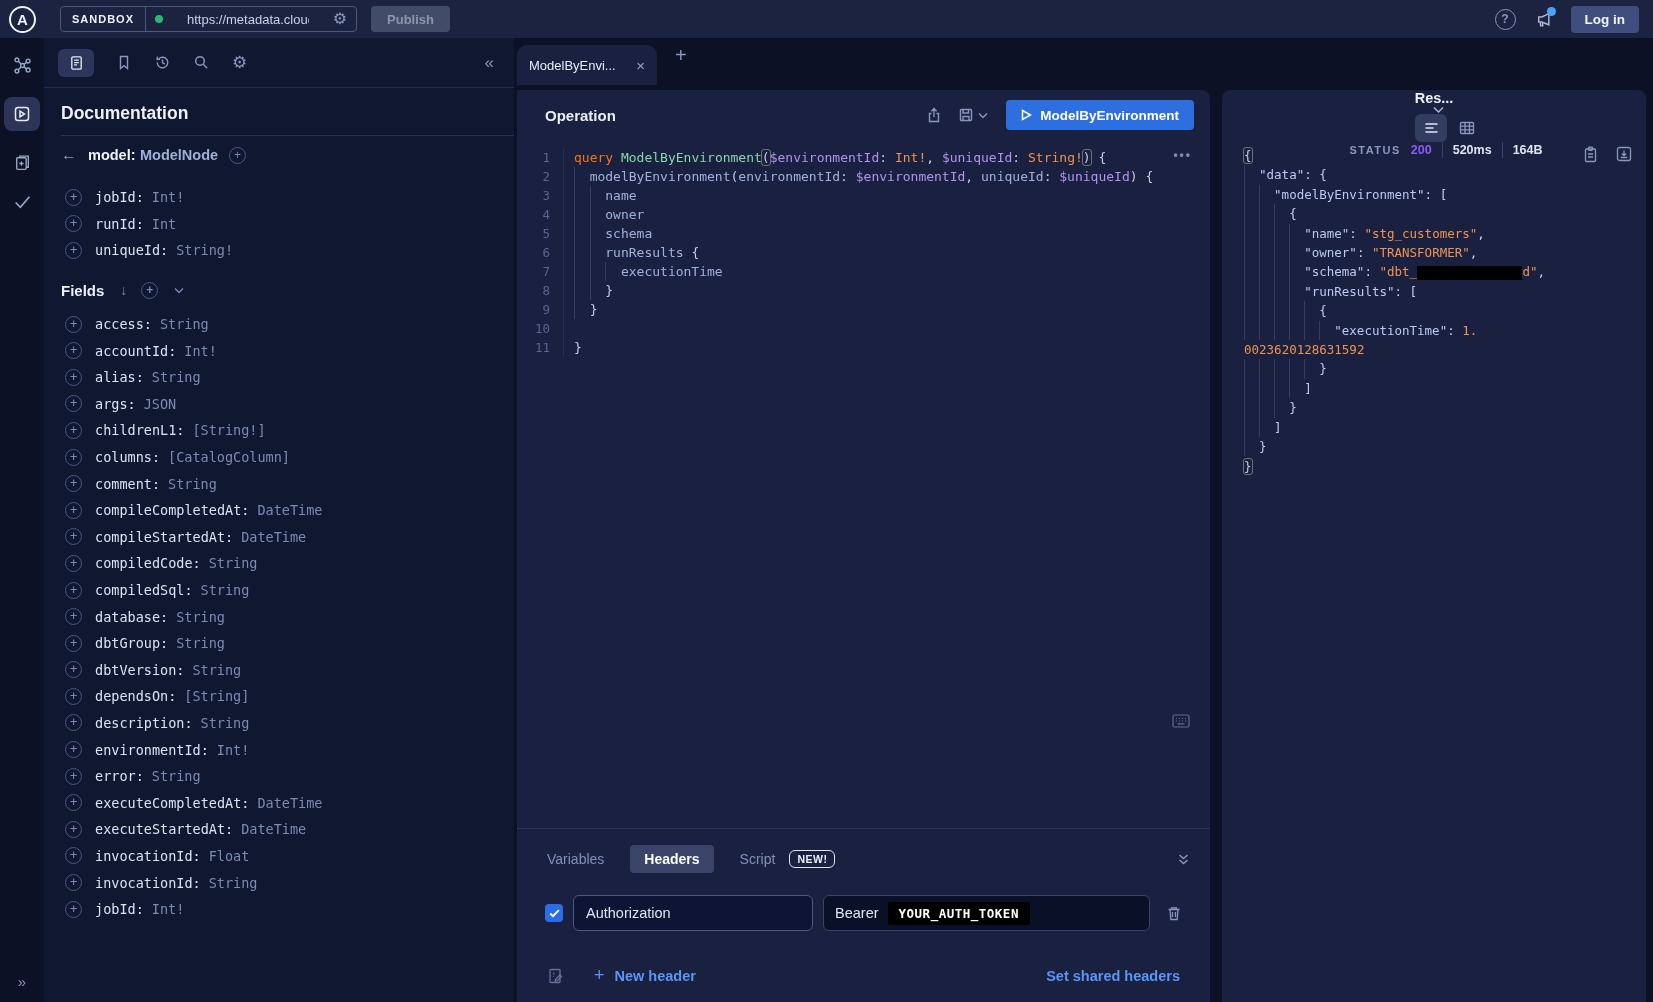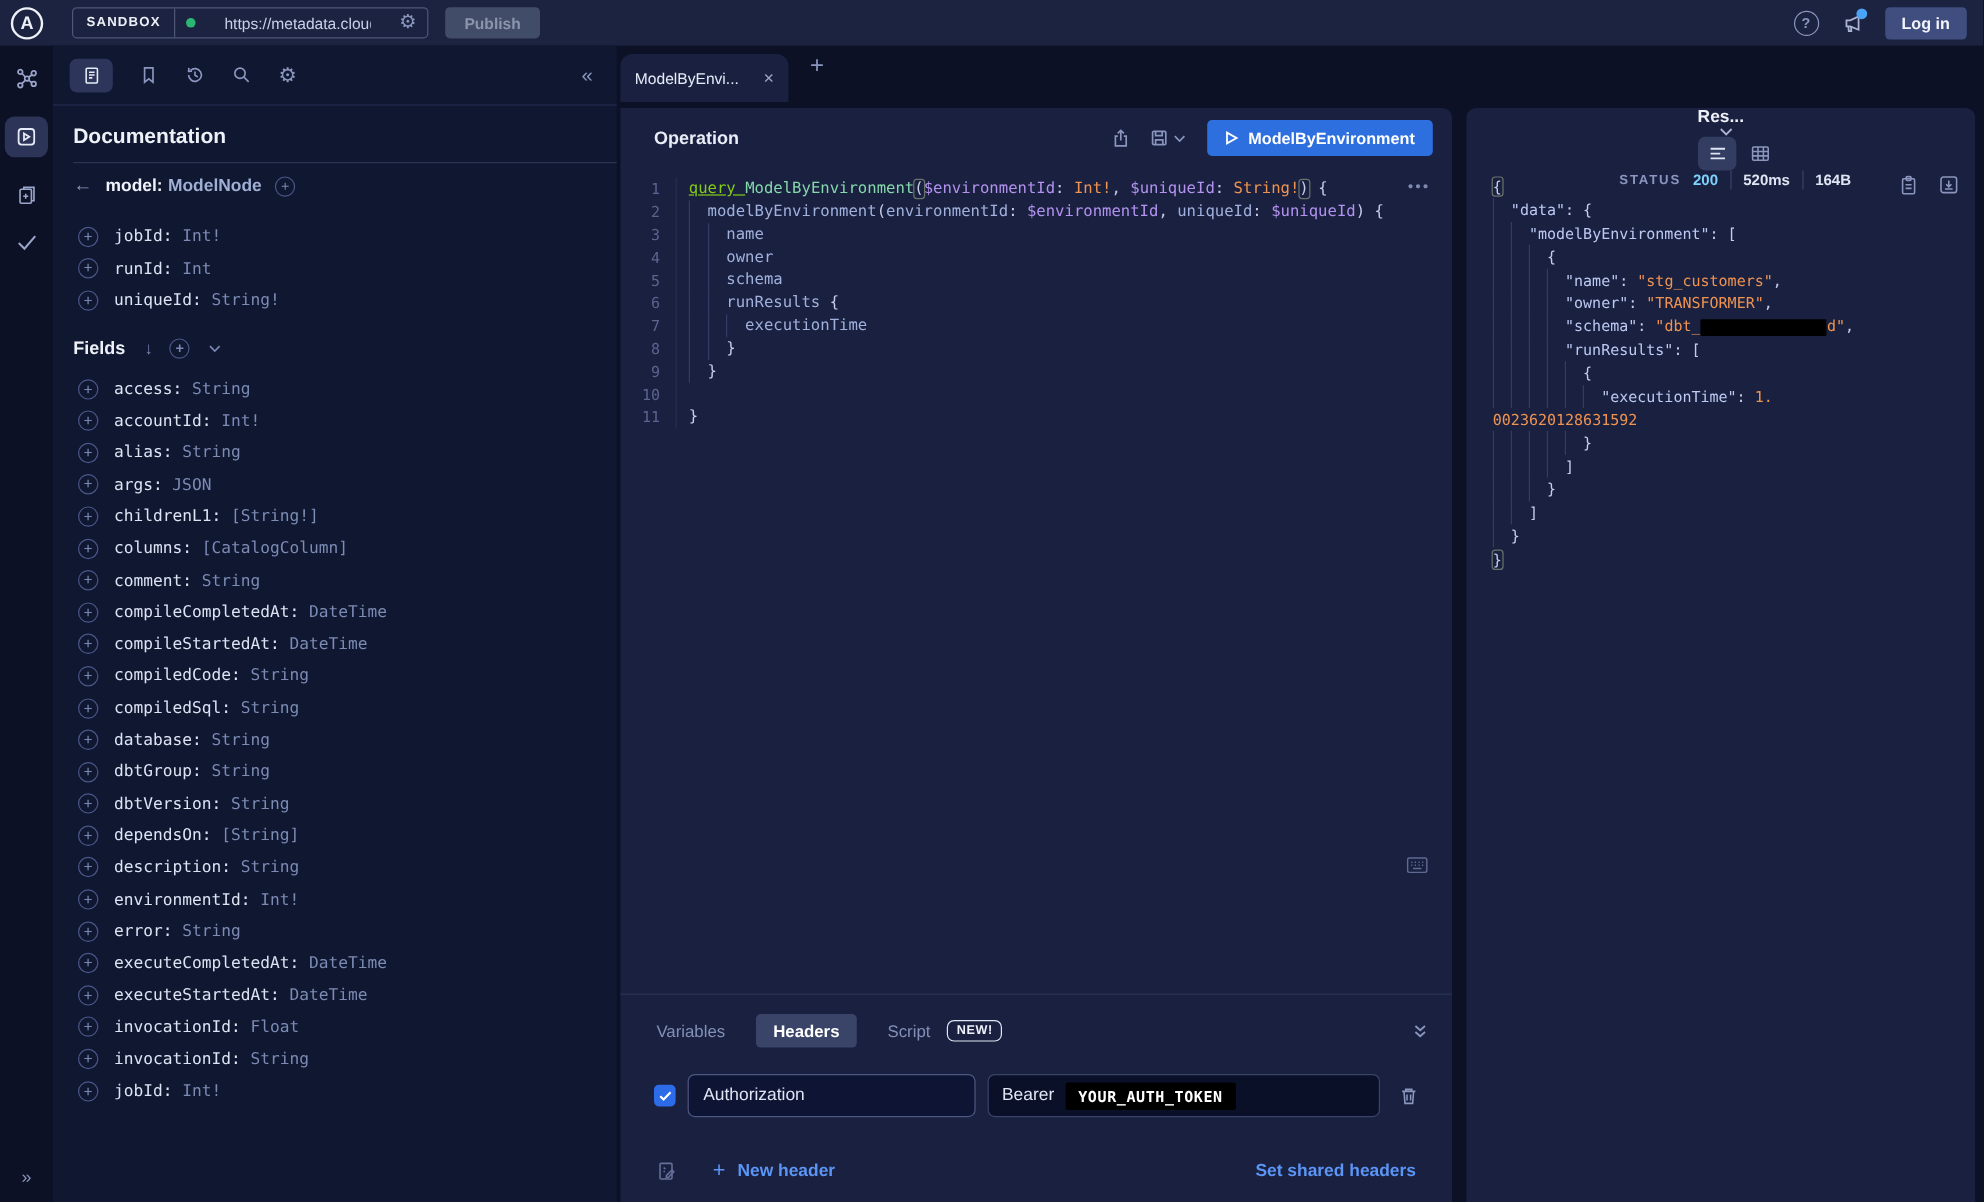--- a/index.html
+++ b/index.html
@@ -77,21 +77,21 @@
   .save-chev { margin-left:4px; }
   .run-btn { margin-left:18px; height:30px; padding:0 15px; background:#2e6fe0; border:none; border-radius:4px;
              color:#fff; font-size:13.5px; font-weight:bold; display:flex; align-items:center; gap:8px; }
   .meatballs { position:absolute; right:18px; top:58px; color:#7f8ab0; font-size:12px; font-weight:bold; letter-spacing:2px; }
   .code-area { margin-top:8px; font-family:"DejaVu Sans Mono", monospace; }
   .cl { display:flex; }
   .ln { width:46px; text-align:right; padding-right:13px; color:#5a6490; font-size:12.5px; line-height:19px; flex:none; }
   .cl .lc { border-left:1px solid #272f52; padding-left:10px; font-size:13px; line-height:19px;
             white-space:pre; min-height:19px; }
   .gd { display:inline-block; width:2ch; border-left:1px solid #343c66; height:19px; vertical-align:top; }
-  .tk-kw{color:#84cc16;text-decoration:underline;} .tk-op{color:#85d9ab;} .tk-var{color:#b392f0;} .tk-ty{color:#ef9351;}
+  .tk-kw{color:#f97316;} .tk-op{color:#85d9ab;} .tk-var{color:#b392f0;} .tk-ty{color:#ef9351;}
   .tk-pn{color:#c6cdea;} .tk-fd{color:#a0b1dd;} .tk-ar{color:#a0b1dd;}
   .tk-brk{color:#c6cdea; outline:1px solid rgba(203,214,159,.45); border-radius:2px;}
   .kbd-icon { position:absolute; right:20px; bottom:274px; color:#5f6a93; }
 
   
   .bottom-sec { position:absolute; left:0; right:0; bottom:0; top:738px; border-top:1px solid #2a3357; }
   .bp-tabs { display:flex; align-items:center; gap:26px; padding:16px 20px 0 30px; }
   .bp-tab { font-size:14px; color:#8290b8; }
   .bp-tab.active { background:#3a4468; color:#fff; font-weight:bold; padding:6px 14px; border-radius:4px; }
   .new-badge { border:1.5px solid #dfe5f2; border-radius:6px; padding:2px 7px; font-size:10.5px;
@@ -121,21 +121,21 @@
                 border-radius:8px 8px 0 0; }
   .resp-header { height:46px; display:flex; align-items:center; padding:0 14px;flex-direction:column; }
   .resp-title { font-size:14.5px; font-weight:bold; color:#eef1f8; }
   .resp-chev { margin-left:9px; color:#aab4d4; display:flex; }
   .view-toggle { display:flex; align-items:center; margin-left:22px; gap:12px; }
   .vt-tile { width:32px; height:28px; background:#333c61; border-radius:6px; color:#dfe5f2;
              display:flex; align-items:center; justify-content:center; }
   .vt-plain { color:#8a96bd; display:flex; }
   .status-group { display:flex; align-items:center; margin-left:24px; gap:10px; }
   .status-label { font-size:11px; letter-spacing:1.5px; color:#8a96bf; font-weight:bold; }
-  .status-code { font-size:12.5px; font-weight:bold; color:#7dd3fc; }
+  .status-code { font-size:12.5px; font-weight:bold; color:#8b5cf6; }
   .vsep { width:1px; height:16px; background:#39426b; }
   .meta-val { font-size:12.5px; font-weight:bold; color:#dfe5f2; }
   .resp-body { position:relative; padding:10px 12px 0 22px; font-family:"DejaVu Sans Mono", monospace; }
   .resp-actions { position:absolute; right:14px; top:10px; display:flex; gap:18px; color:#8a96bd; }
   .rl { display:block; font-size:12.5px; line-height:19.4px; white-space:pre; min-height:19.4px; }
   .rl .gd { height:19.4px; }
   .tk-ky{color:#bcc9f2;} .tk-st{color:#ef9351;} .tk-nm{color:#ef9351;}
   .tk-rd{display:inline-block; background:#000; height:14px; vertical-align:middle; border-radius:1px;}
   svg { display:block; }
 </style>

